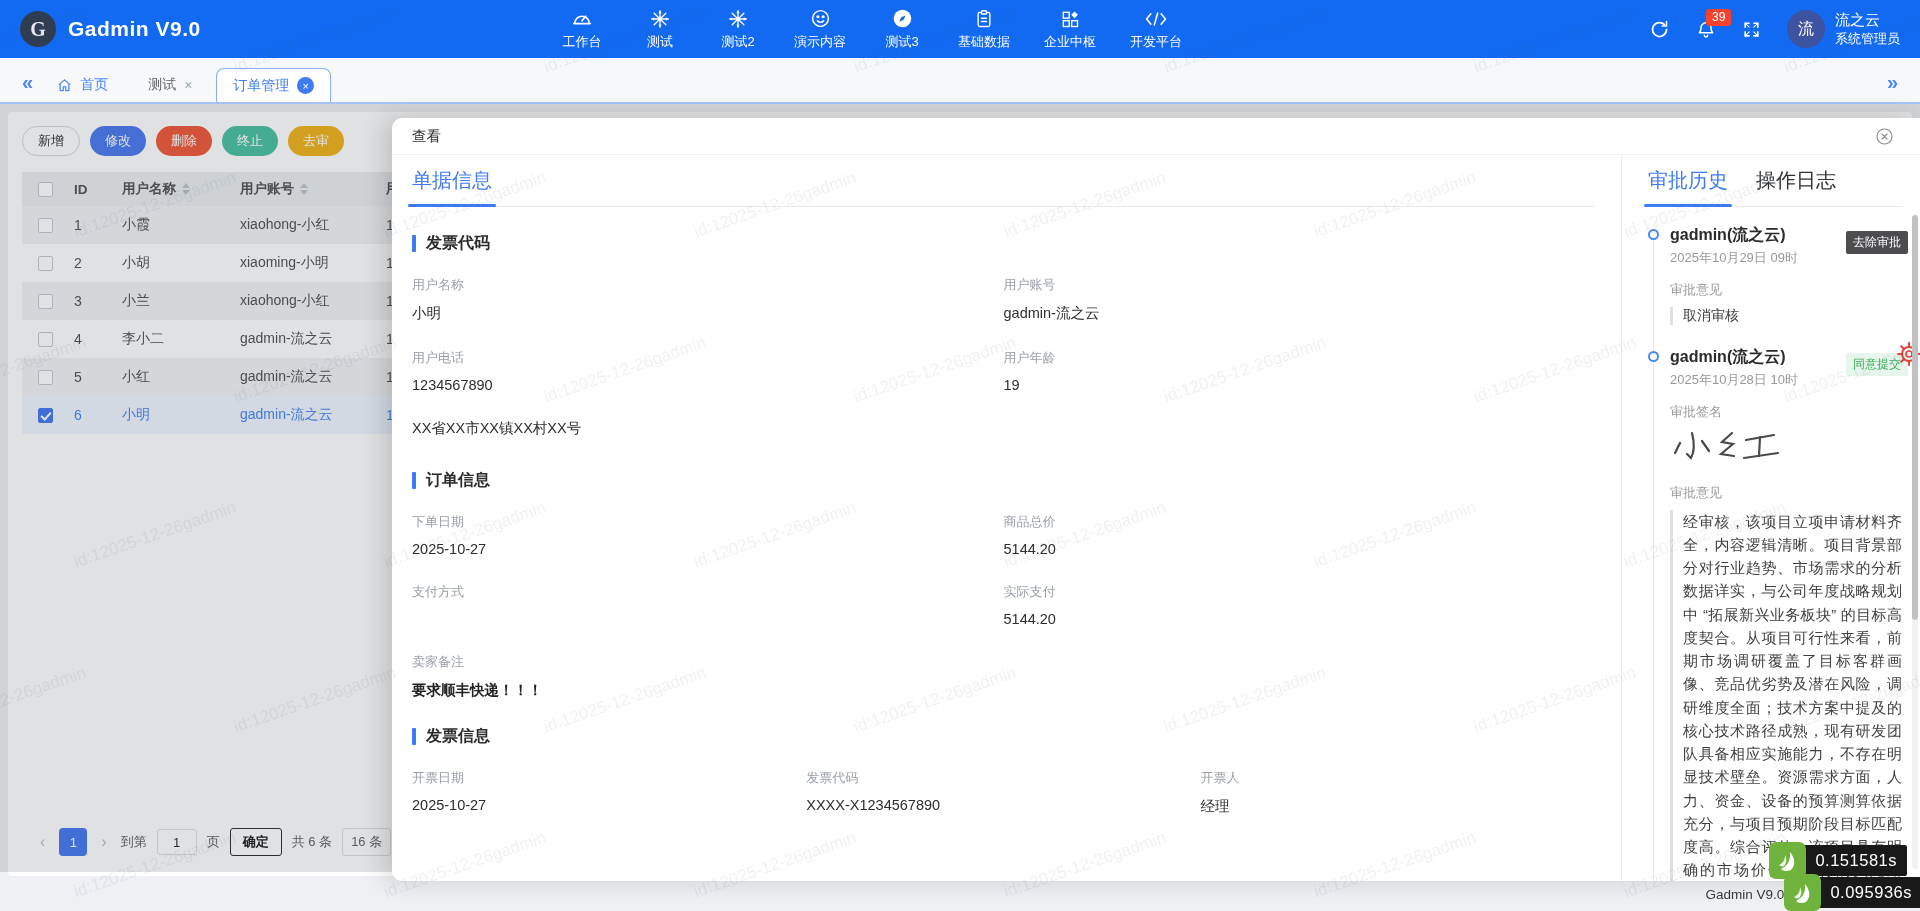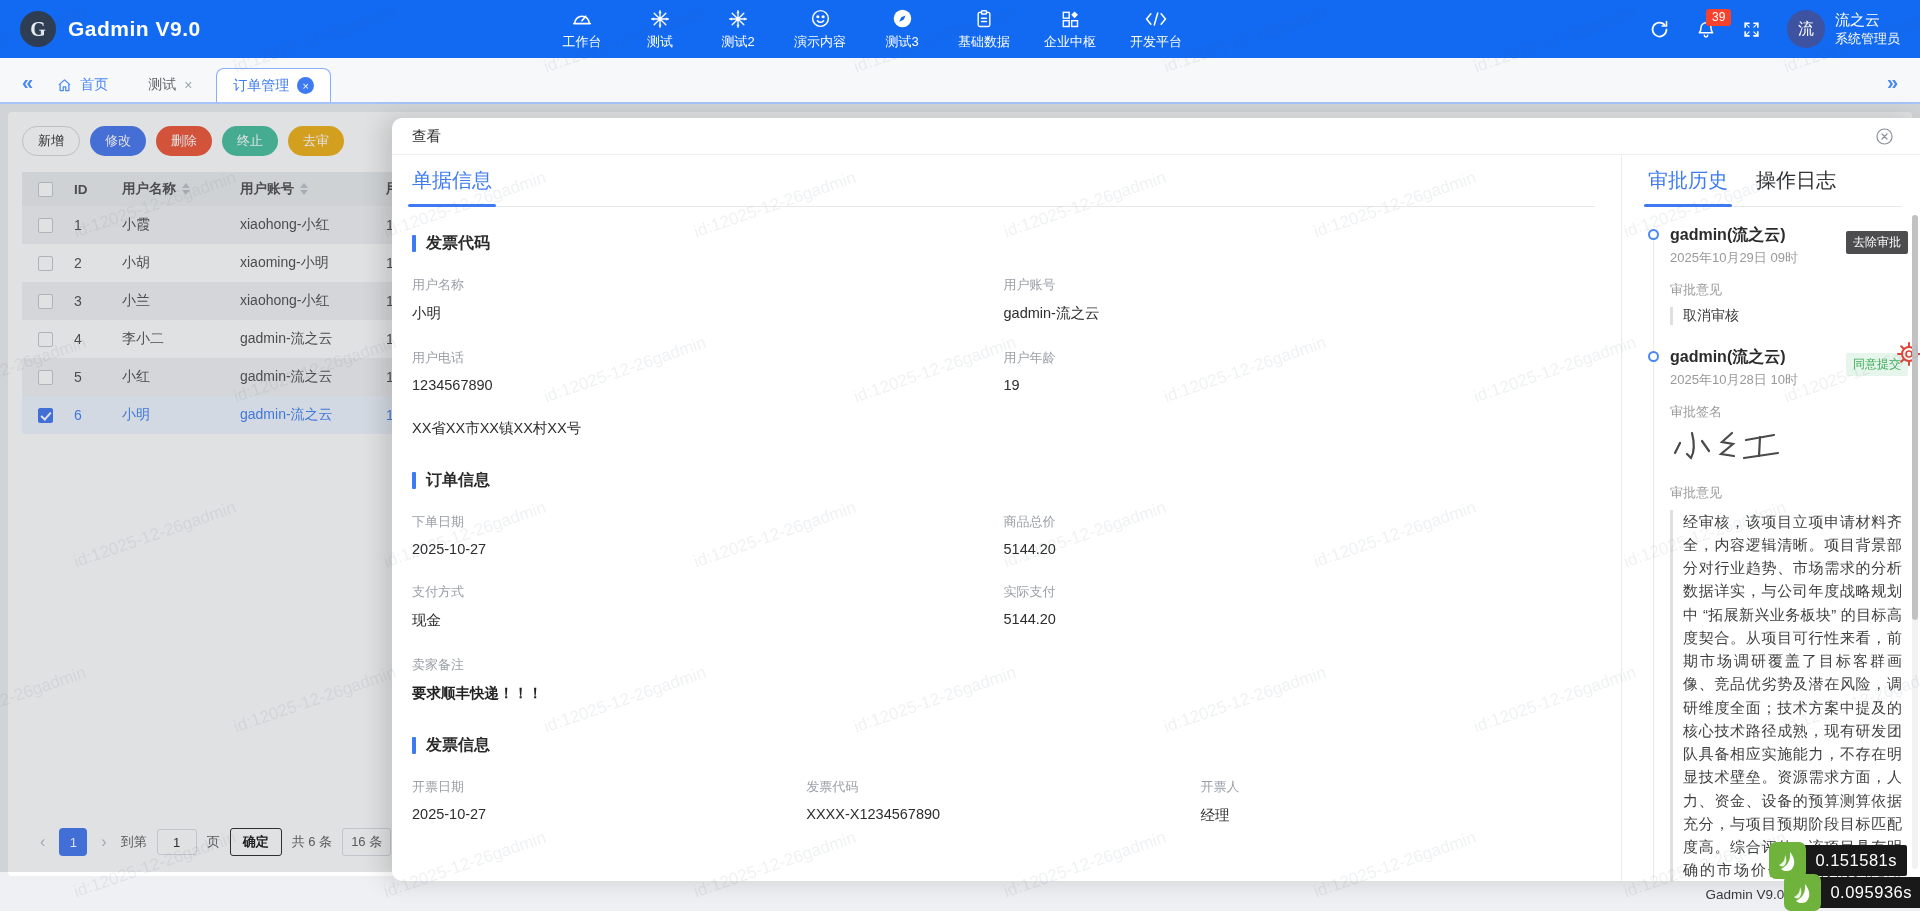--- a/index.html
+++ b/index.html
@@ -405,35 +405,34 @@
           <div class="fvalue">2025-10-27</div>
         </div>
         <div class="fitem">
           <div class="flabel">商品总价</div>
           <div class="fvalue">5144.20</div>
         </div>
       </div>
       <div class="frow">
         <div class="fitem">
           <div class="flabel">支付方式</div>
-          <div class="fvalue">现金</div>
         </div>
         <div class="fitem">
           <div class="flabel">实际支付</div>
           <div class="fvalue">5144.20</div>
         </div>
       </div>
       <div class="frow">
         <div class="fitem" style="width:100%">
           <div class="flabel">卖家备注</div>
           <div class="fvalue strong">要求顺丰快递！！！</div>
         </div>
       </div>
 
-      <div class="section-title" style="margin-top:6px">
+      <div class="section-title" style="margin-top:0">
           <span class="bar"></span>
           <span>发票信息</span>
         </div>
       <div class="frow">
         <div class="fitem3">
           <div class="flabel">开票日期</div>
           <div class="fvalue">2025-10-27</div>
         </div>
         <div class="fitem3">
           <div class="flabel">发票代码</div>

